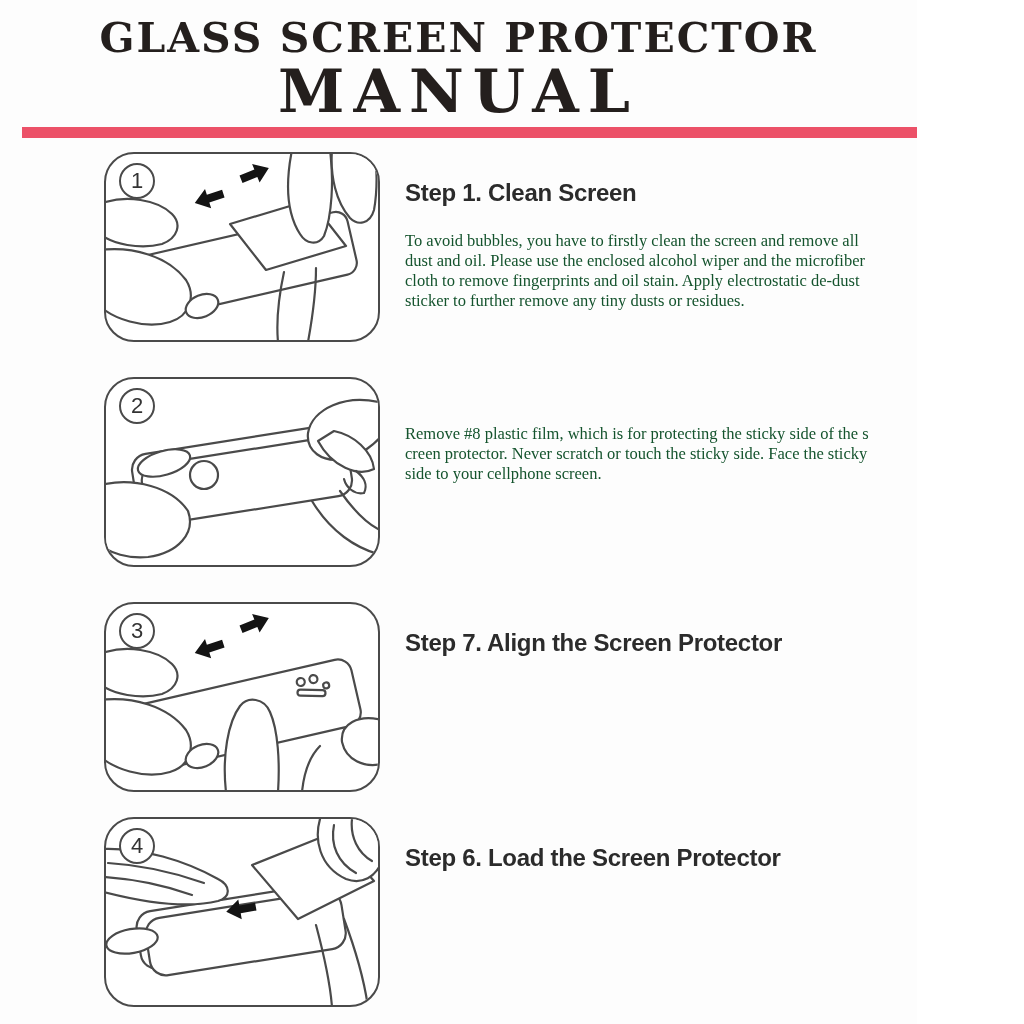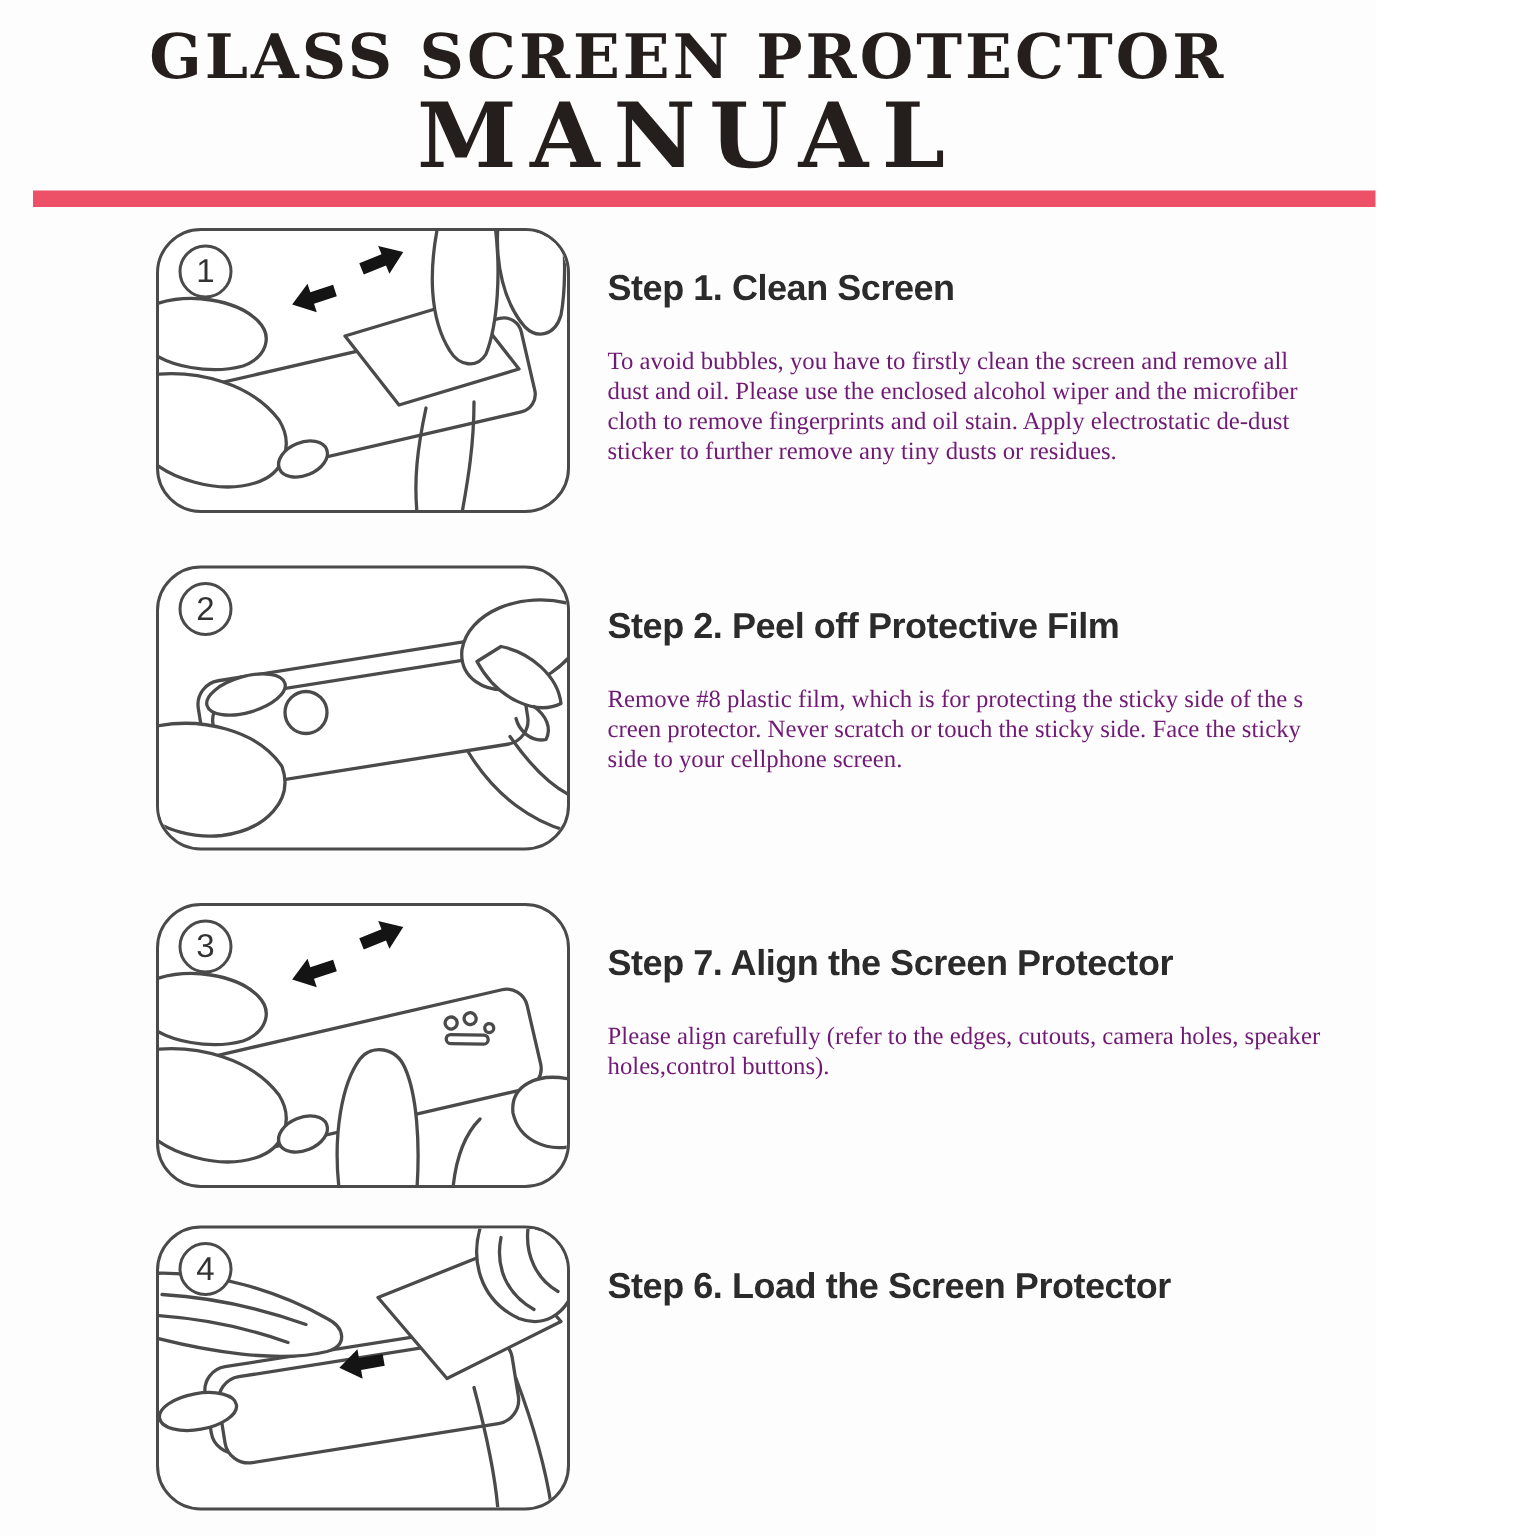--- a/index.html
+++ b/index.html
@@ -25,21 +25,21 @@
     border:2px solid #4a4a4a; border-radius:50%; background:#fff; z-index:2;
     display:flex; align-items:center; justify-content:center;
     font-family:"Liberation Sans", sans-serif; font-size:22px; color:#333;
   }
   .textcol { position:absolute; left:405px; top:0; width:560px;margin-top:32px; }
   .heading {
     font-family:"Liberation Sans", sans-serif; font-weight:bold; font-size:24px;
     letter-spacing:-0.3px; color:#2b2b2b; line-height:32px;
   }
   .body {
-    margin-top:22px; font-size:16.5px; line-height:20px; color:#701a75;
+    margin-top:22px; font-size:16.5px; line-height:20px; color:#14532d;
     white-space:pre-line;
   }
   .lineart { stroke:#4a4a4a; stroke-width:2.2; fill:#fff; stroke-linejoin:round; stroke-linecap:round; }
   .lineart .nofill { fill:none; }
   .solid { fill:#141414; stroke:none; }
 </style>
 </head>
 <body>
 
 <div class="page">
@@ -101,21 +101,20 @@
           <path class="nofill" d="M234,112 C248,132 262,146 276,152"></path>
         </g>
         <g class="lineart">
           <ellipse cx="58" cy="84" rx="27" ry="12" transform="rotate(-16 58 84)"></ellipse>
           <circle cx="98" cy="96" r="14"></circle>
           <path d="M-6,106 C28,98 66,108 82,132 C90,154 72,174 42,178 C22,180 4,174 -6,166 Z"></path>
         </g>
       </svg>
     </div>
     <div class="textcol">
-      <div class="heading">Step 2. Peel off Protective Film</div>
       <div class="body">Remove #8 plastic film, which is for protecting the sticky side of the s
 creen protector. Never scratch or touch the sticky side. Face the sticky
 side to your cellphone screen.</div>
     </div>
   </div>
 
   <div class="step" id="step3">
     <div class="illus">
       <div class="badge">3</div>
       <svg width="272" height="186" viewBox="0 0 272 186" aria-label="hands-aligning-protector-on-phone">
@@ -140,22 +139,20 @@
           <path d="M120,188 C116,152 122,118 134,102 C142,92 158,94 164,108 C172,126 174,158 172,188 Z"></path>
           <path class="nofill" d="M196,188 C198,168 204,152 214,142"></path>
         </g>
         <g class="lineart">
           <path d="M276,116 C252,110 234,120 236,138 C240,156 258,164 276,160 Z"></path>
         </g>
       </svg>
     </div>
     <div class="textcol">
       <div class="heading">Step 7. Align the Screen Protector</div>
-      <div class="body">Please align carefully (refer to the edges, cutouts, camera holes, speaker
-holes,control buttons).</div>
     </div>
   </div>
 
   <div class="step" id="step4">
     <div class="illus">
       <div class="badge">4</div>
       <svg width="272" height="186" viewBox="0 0 272 186" aria-label="hands-pressing-protector-onto-screen">
         <g class="lineart" transform="rotate(-9 136 110)">
           <rect x="32" y="78" width="198" height="58" rx="16"></rect>
           <rect x="40" y="86" width="198" height="58" rx="16"></rect>

